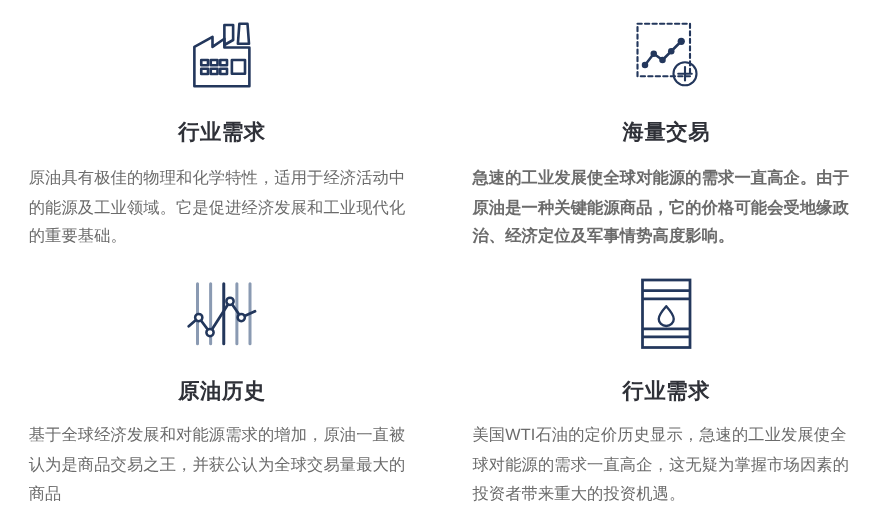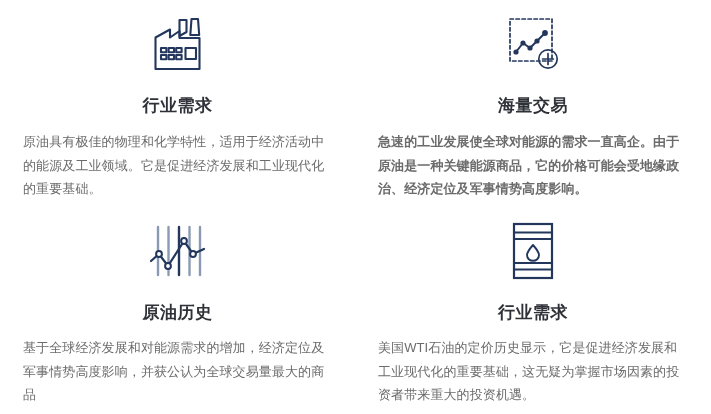--- a/index.html
+++ b/index.html
@@ -133,35 +133,35 @@
 
         <polyline points="5,40 13,33 22,45 38,20 47,33 58,28" stroke="#23375c" stroke-width="2.2"></polyline>
 
         <circle cx="13" cy="33" r="2.9" fill="#ffffff" stroke="#23375c" stroke-width="2"></circle>
         <circle cx="22" cy="45" r="2.9" fill="#ffffff" stroke="#23375c" stroke-width="2"></circle>
         <circle cx="38" cy="20" r="2.9" fill="#ffffff" stroke="#23375c" stroke-width="2"></circle>
         <circle cx="47" cy="33" r="2.9" fill="#ffffff" stroke="#23375c" stroke-width="2"></circle>
       </svg>
     </div>
     <div class="card-title">原油历史</div>
-    <div class="card-body">基于全球经济发展和对能源需求的增加，经济定位及军事情势高度影响，并获公认为全球交易量最大的商品</div>
+    <div class="card-body">基于全球经济发展和对能源需求的增加，原油一直被认为是商品交易之王，并获公认为全球交易量最大的商品</div>
   </div>
 
   <div class="feature-card card-4">
     <div class="card-icon">
       <svg width="52" height="62" viewBox="0 0 52 62" fill="none" stroke="#23375c" stroke-width="2.2" stroke-linejoin="miter" stroke-linecap="butt">
 
         <rect x="7" y="4" width="38" height="54"></rect>
 
         <line x1="7" y1="12.5" x2="45" y2="12.5"></line>
         <line x1="7" y1="19" x2="45" y2="19"></line>
 
         <line x1="7" y1="43" x2="45" y2="43"></line>
         <line x1="7" y1="49.5" x2="45" y2="49.5"></line>
 
         <path d="M26 25 C30.6 30.2 32 32.6 32 35.1 C32 38.4 29.3 40.8 26 40.8 C22.7 40.8 20 38.4 20 35.1 C20 32.6 21.4 30.2 26 25 Z" stroke-width="1.9" stroke-linejoin="round"></path>
       </svg>
     </div>
     <div class="card-title">行业需求</div>
-    <div class="card-body">美国WTI石油的定价历史显示，它是促进经济发展和工业现代化的重要基础，这无疑为掌握市场因素的投资者带来重大的投资机遇。</div>
+    <div class="card-body">美国WTI石油的定价历史显示，急速的工业发展使全球对能源的需求一直高企，这无疑为掌握市场因素的投资者带来重大的投资机遇。</div>
   </div>
 
 </div>
 
 </body></html>

